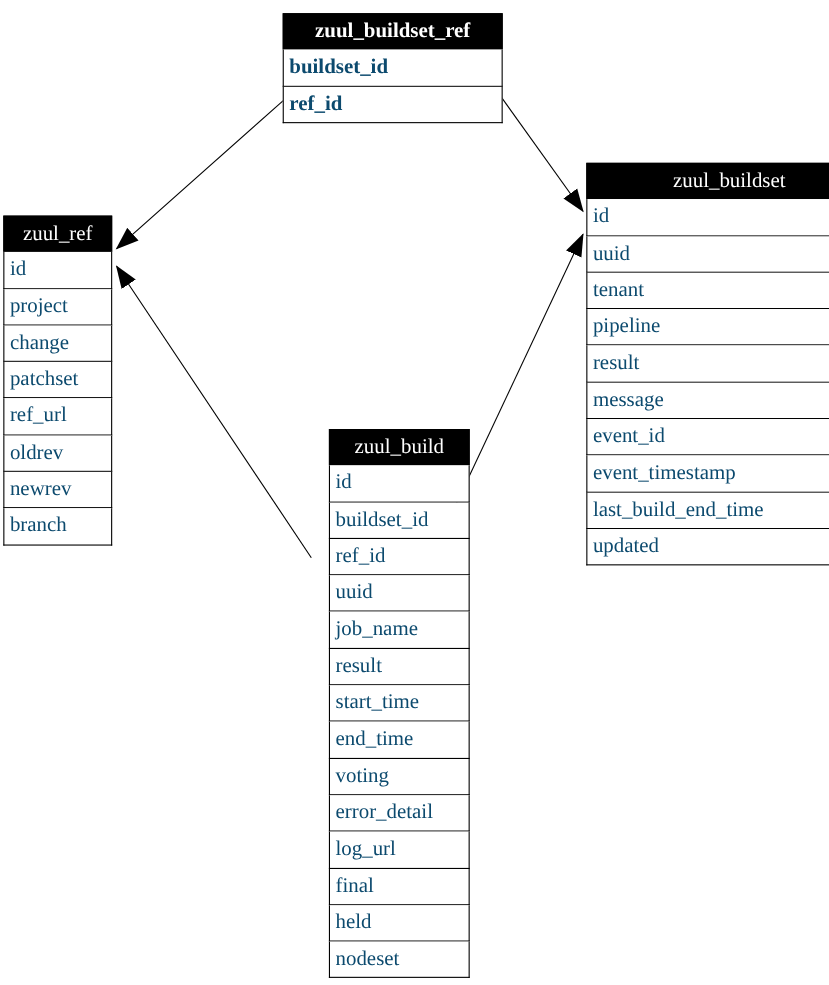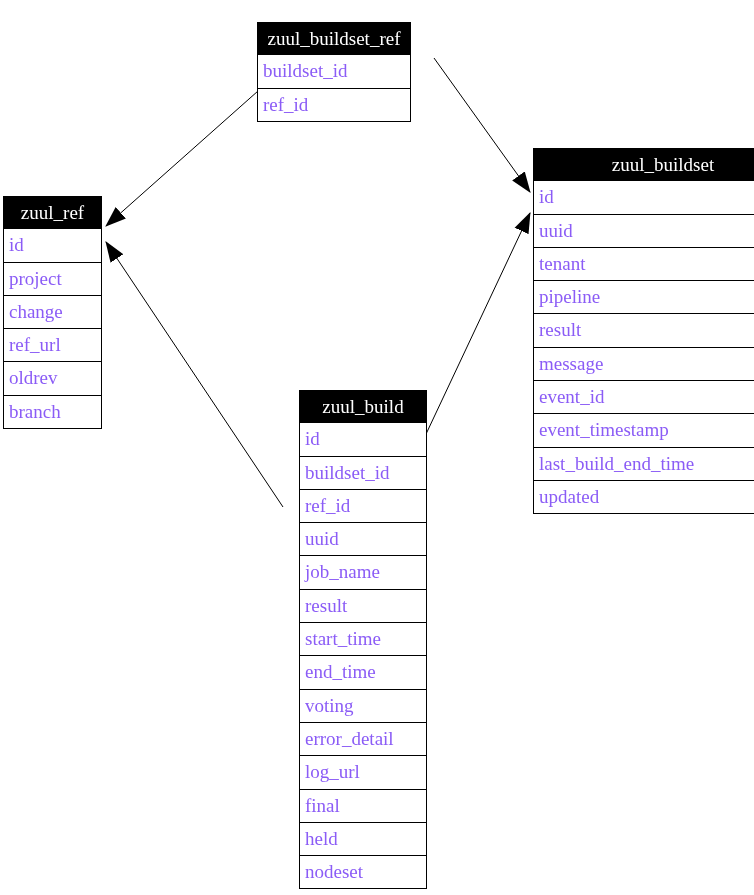--- a/index.html
+++ b/index.html
@@ -35,29 +35,29 @@
     background: #000000;
     color: #ffffff;
     text-align: center;
     border: 1px solid #000000;
   }
   .tbl .row {
     box-sizing: border-box;
     height: 33.3px;
     line-height: 31px;
     background: #ffffff;
-    color: #8b5cf6;
+    color: #0c4a6e;
     border: 1px solid #000000;
     border-top: none;
     padding-left: 5px;
     white-space: nowrap;
     overflow: hidden;
   }
   
-  #t0 { left: 257px; top: 22px;   width: 154px; }
+  #t0 { left: 257px; top: 12px;   width: 200px; font-weight: bold; }
   #t1 { left: 3px;   top: 196px; width: 99px;  }
   #t2 { left: 533px; top: 148px; width: 260px; }
   #t3 { left: 283px; top: 390px; width: 128px; margin-left: 16px; }
 </style>
 </head>
 <body>
 
 <div id="canvas">
 
   <svg id="edges" viewBox="0 0 754 895" xmlns="http://www.w3.org/2000/svg">
@@ -79,22 +79,24 @@
         <div class="row">ref_id</div>
       </div>
   </div>
 
   <div id="t1" class="tbl">
     <div class="hdr">zuul_ref</div>
     <div class="rows">
         <div class="row">id</div>
         <div class="row">project</div>
         <div class="row">change</div>
+        <div class="row">patchset</div>
         <div class="row">ref_url</div>
         <div class="row">oldrev</div>
+        <div class="row">newrev</div>
         <div class="row">branch</div>
       </div>
   </div>
 
   <div id="t2" class="tbl">
     <div class="hdr">zuul_buildset</div>
     <div class="rows">
         <div class="row">id</div>
         <div class="row">uuid</div>
         <div class="row">tenant</div>

